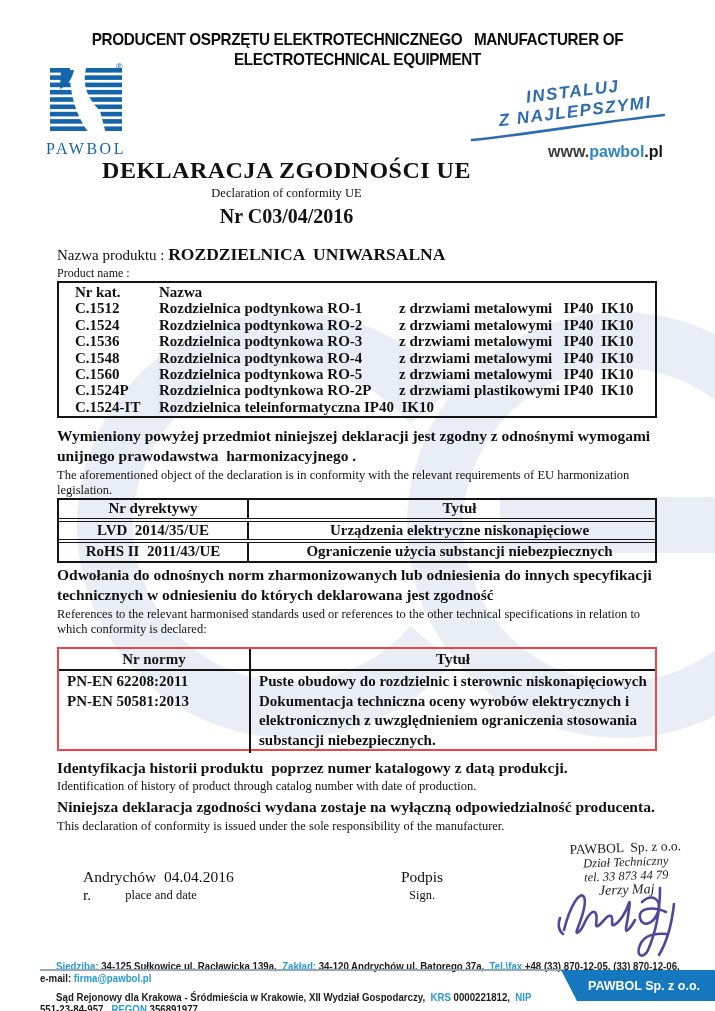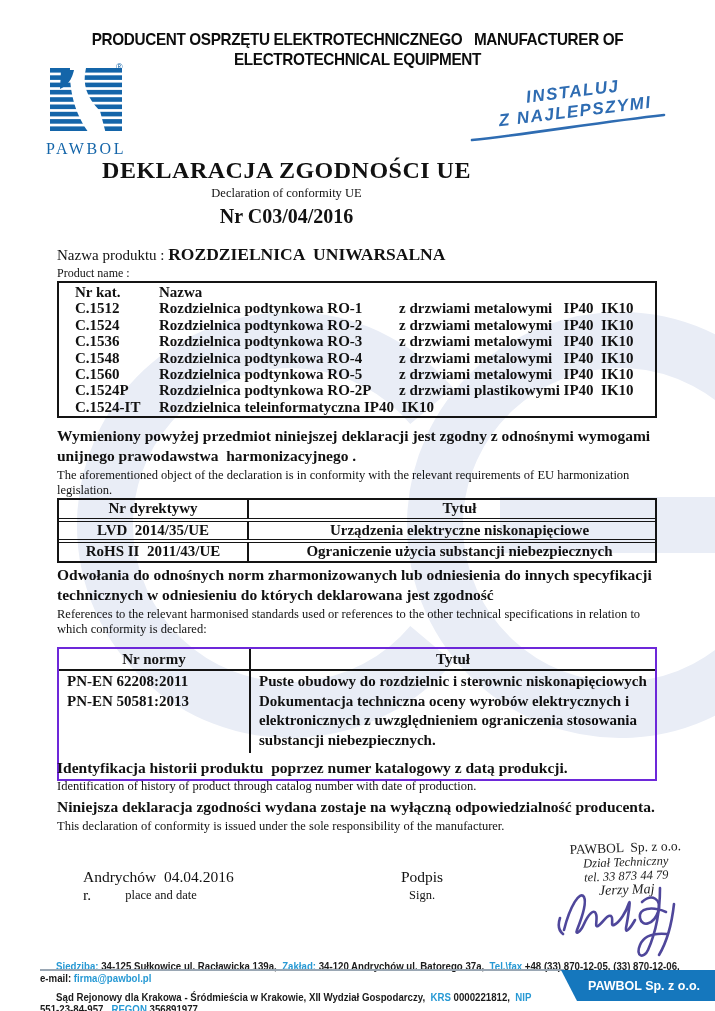--- a/index.html
+++ b/index.html
@@ -53,21 +53,21 @@
 
   
   .tbl2{position:absolute;left:57px;top:498px;width:600px;border:2px solid #141414;box-sizing:border-box;
         font-weight:bold;font-size:15px;text-align:center;}
   .tbl2 .row{display:grid;grid-template-columns:190px 1fr;line-height:17.5px;padding:0;}
   .tbl2 .row>span:first-child{border-right:2px solid #141414;}
   .tbl2 .row{border-bottom:4px double #141414;gap:15px;}
   .tbl2 .row:last-child{border-bottom:none;}
 
   
-  .tbl3{position:absolute;left:57px;top:647px;width:600px;height:134px;border:2px solid #6d28d9;
+  .tbl3{position:absolute;left:57px;top:647px;width:600px;height:104px;border:2px solid #ef4444;
         box-sizing:border-box;font-weight:bold;font-size:15px;}
   .tbl3 .hrow{display:grid;grid-template-columns:192px 1fr;text-align:center;border-bottom:2px solid #141414;line-height:20px;}
   .tbl3 .hrow>span:first-child{border-right:2px solid #141414;}
   .tbl3 .brow{display:grid;grid-template-columns:192px 1fr;min-height:82px;}
   .tbl3 .brow>span:first-child{border-right:2px solid #141414;padding:1px 8px;line-height:19.5px;}
   .tbl3 .brow>span:last-child{padding:1px 8px;line-height:19.5px;}
 
   
   .place{position:absolute;left:83px;top:868px;width:156px;text-align:left;font-size:15.5px;}
   .place-en{position:absolute;left:83px;top:888px;width:156px;text-align:center;font-size:12.5px;}
@@ -130,20 +130,23 @@
     </div>
     <div class="reg" data-bind="header.registered_mark">®</div>
 
     <div class="slogan">
       <div data-bind="header.slogan_line1">INSTALUJ</div>
       <div data-bind="header.slogan_line2">Z NAJLEPSZYMI</div>
     </div>
     <svg class="swoosh" width="200" height="34" viewBox="0 0 200 34">
       <path d="M4,30 C62,24 132,12 196,5" stroke="#2e6cb2" stroke-width="2.6" fill="none" stroke-linecap="round"></path>
     </svg>
+    <div class="website">
+      <span class="www-prefix" data-bind="header.website.prefix">www.</span><span class="www-name" data-bind="header.website.name">pawbol</span><span class="www-suffix" data-bind="header.website.suffix">.pl</span>
+    </div>
 
     <div class="title">
       <div class="title-main" data-bind="title.main">DEKLARACJA ZGODNOŚCI UE</div>
       <div class="title-sub" data-bind="title.sub">Declaration of conformity UE</div>
       <div class="title-nr" data-bind="title.number">Nr C03/04/2016</div>
     </div>
 
     <div class="product-line">
       <span data-bind="product.label_pl">Nazwa produktu : </span><span class="product-name" data-bind="product.name">ROZDZIELNICA  UNIWARSALNA</span>
     </div>

